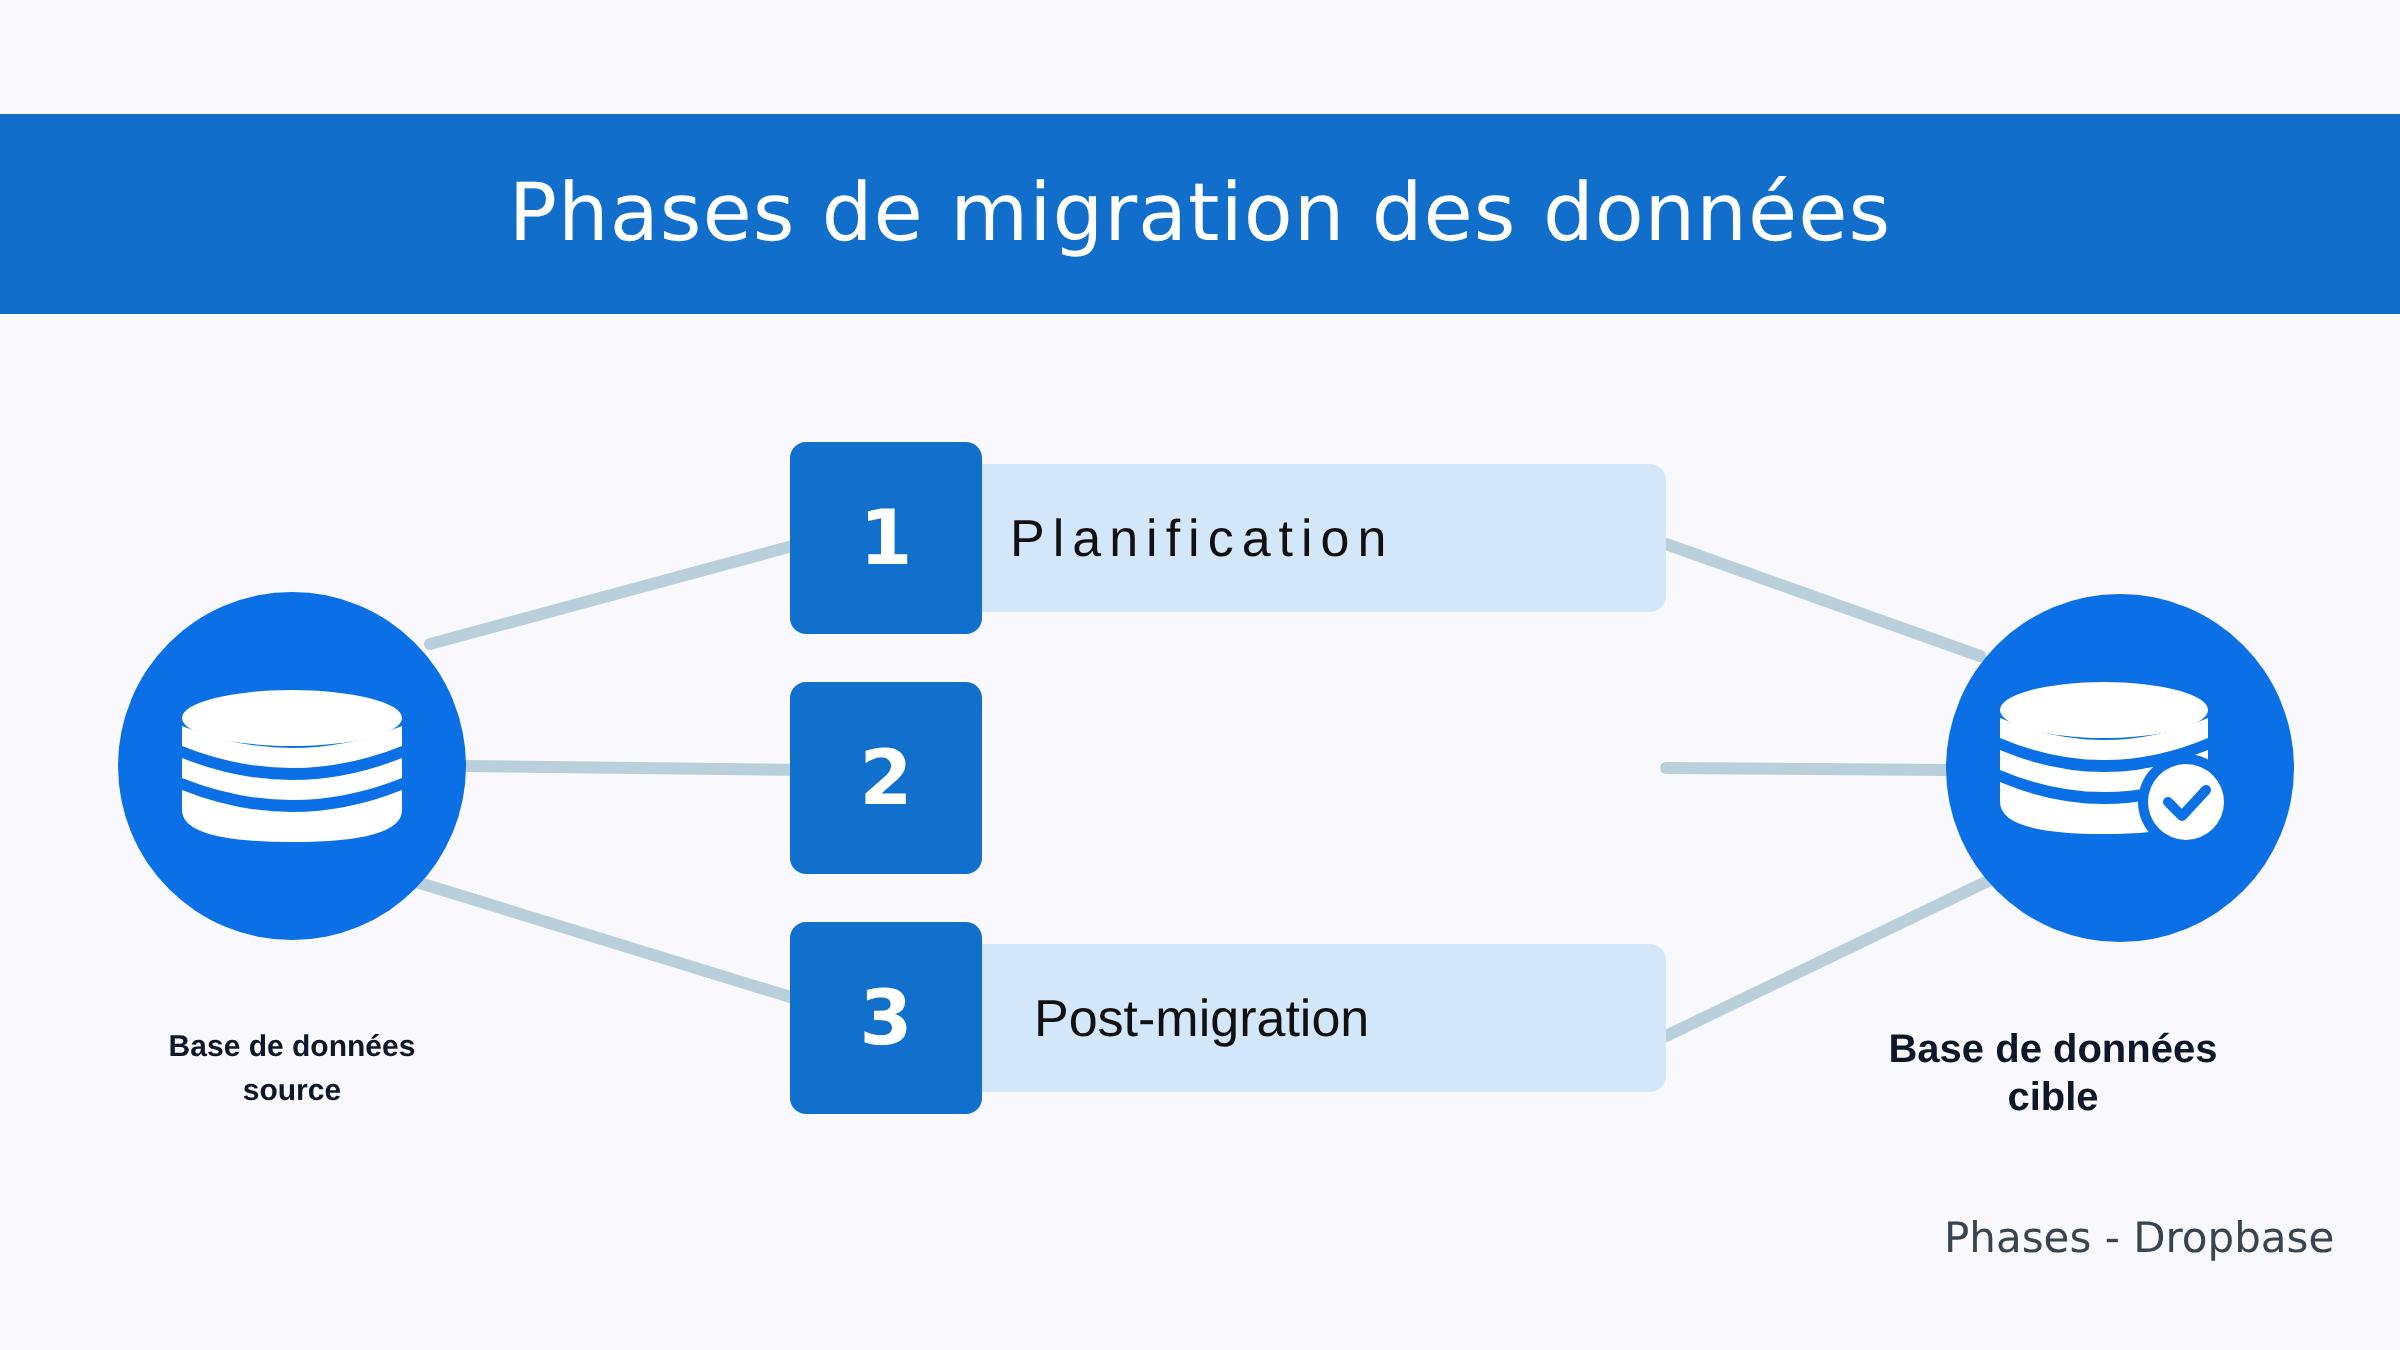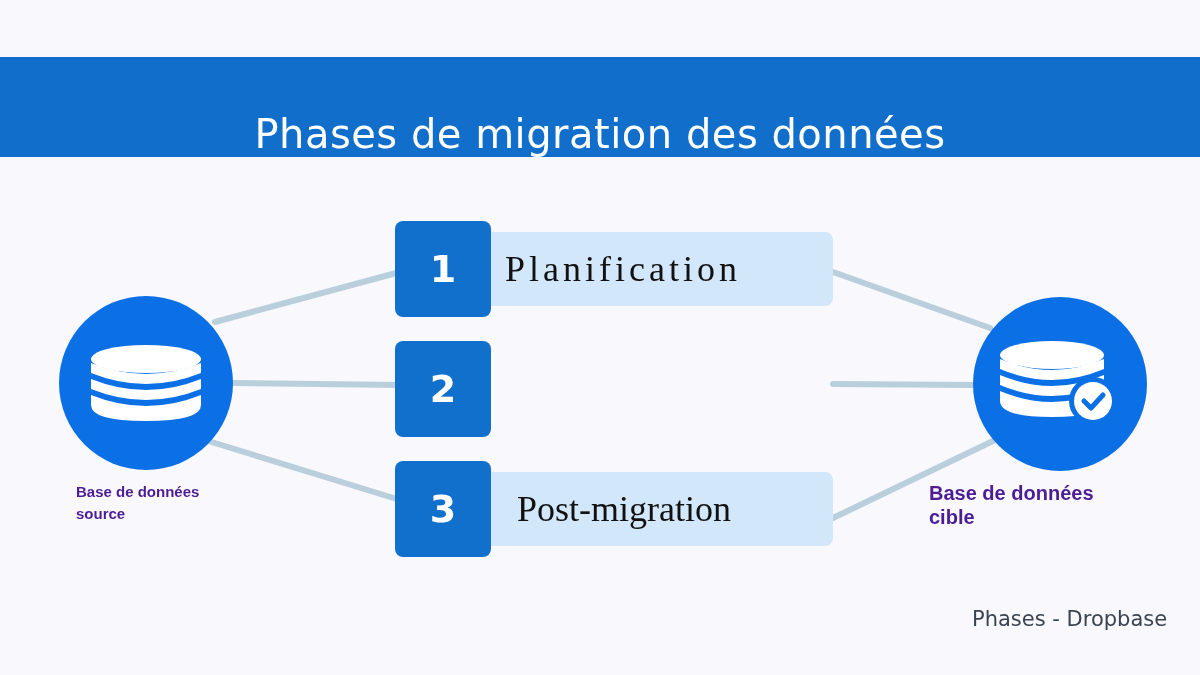--- a/index.html
+++ b/index.html
@@ -1,29 +1,29 @@
 <!DOCTYPE html>
 <html><head>
 <meta charset="utf-8">
 <style>
   html, body { margin:0; padding:0; }
   body { width:1200px; height:675px; background:#f8f8fd; position:relative; overflow:hidden; font-family:"Liberation Sans", sans-serif; }
-  .banner { position:absolute; left:0; top:57px; width:1200px; height:100px; background:#116fcb; display:flex; align-items:flex-end; justify-content:center; }
+  .banner { position:absolute; left:0; top:57px; width:1200px; height:100px; background:#116fcb; display:flex; align-items:center; justify-content:center; }
   .banner-title { color:#ffffff; font-size:40px; font-family:"DejaVu Sans", sans-serif; font-weight:normal; letter-spacing:0.5px; }
   svg.lines { position:absolute; left:0; top:0; }
   .db { position:absolute; width:174px; height:174px; border-radius:50%; background:#0b70e6; display:flex; align-items:center; justify-content:center; }
   .db-left { left:59px; top:296px; }
   .db-right { left:973px; top:297px; }
-  .db-label { position:absolute; font-weight:bold; color:#4c1d95; font-size:15px; line-height:22px; }
+  .db-label { position:absolute; text-align:center; font-weight:bold; color:#0f172a; font-size:15px; line-height:22px;margin-top:32px; }
   .db-label.left { left:76px; width:140px; top:481px; }
   .db-label.right { left:929px; width:195px; top:481px; font-size:20px; line-height:24px; }
   .phase { position:absolute; left:395px; height:96px; width:440px; }
   .phase .bar { position:absolute; left:80px; top:11px; width:358px; height:74px; background:#d2e7fa; border-radius:8px; display:flex; align-items:center; }
   .phase .num { position:absolute; left:0; top:0; width:96px; height:96px; background:#1170cc; border-radius:8px; display:flex; align-items:center; justify-content:center; color:#ffffff; font-size:38px; font-weight:bold; font-family:"DejaVu Sans", sans-serif; }
-  .phase .label { color:#111; font-family:Liberation Serif, serif; font-size:36px; }
+  .phase .label { color:#111; font-family:Liberation Sans, sans-serif; font-size:26px; }
   .p1 { top:221px; } .p1 .label { margin-left:28px; letter-spacing:4px; }
   .p2 { top:341px; } .p2 .label { margin-left:33px; letter-spacing:2px; }
   .p3 { top:461px; } .p3 .label { margin-left:41px;text-align:right; }
   .source { position:absolute; left:972px; top:607px; color:#3a4450; font-size:21px; font-family:"DejaVu Sans", sans-serif; }
 </style>
 </head>
 <body>
 
 <div class="banner">
   <span class="banner-title">Phases de migration des données</span>

